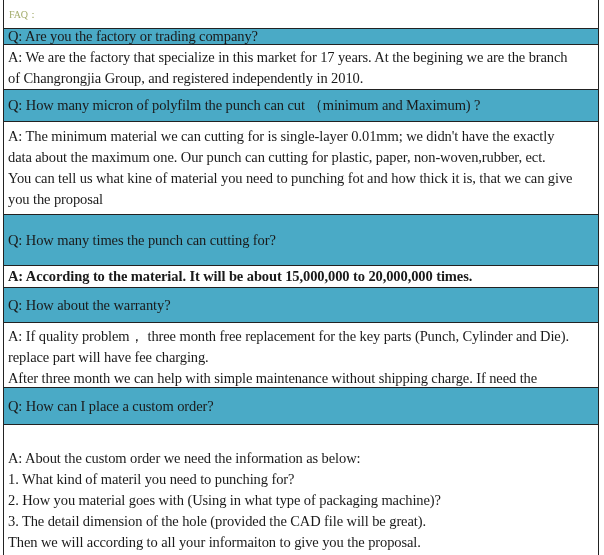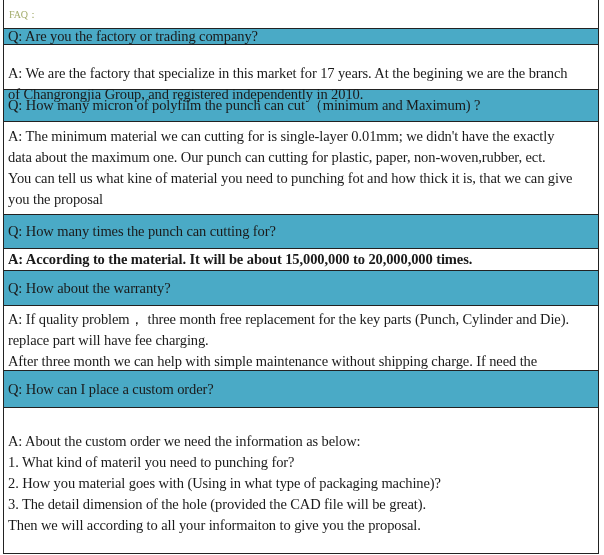--- a/index.html
+++ b/index.html
@@ -6,24 +6,24 @@
     body { width: 604px; height: 555px; position: relative; overflow: hidden;
            font-family: "Liberation Serif", "DejaVu Serif", serif; color: #1a1a1a; }
     .sheet { position: absolute; left: 3px; top: 0; width: 594px;
              border-left: 1px solid #222; border-right: 1px solid #222; }
     .row { box-sizing: border-box; border-bottom: 1px solid #222; padding: 0 4px;
            font-size: 14.5px; line-height: 21px; letter-spacing: -0.1px; }
     .faq-title { height: 29px; color: #a3ac6c; font-size: 10px; line-height: 29px; padding-left: 5px; }
     .q { background: #4aaac6; display: flex; align-items: center; }
     .a { background: #ffffff; }
     .q1 { height: 16px; }
-    .a1 { height: 45px; padding-top: 18px; }
+    .a1 { height: 45px; padding-top: 2px; }
     .q2 { height: 32px; }
     .a2 { height: 93px; padding-top: 4px; }
-    .q3 { height: 34px; text-align: center; }
+    .q3 { height: 51px; text-align: center; }
     .a3 { height: 22px; display: flex; align-items: center; font-weight: bold; }
     .q4 { height: 35px; }
     .a4 { height: 65px; padding-top: 3px; }
     .q5 { height: 37px; }
     .a5 { height: 146px; padding-top: 23px; }
     .line { display: block; white-space: nowrap; }
   </style>
 </head>
 <body>
 

